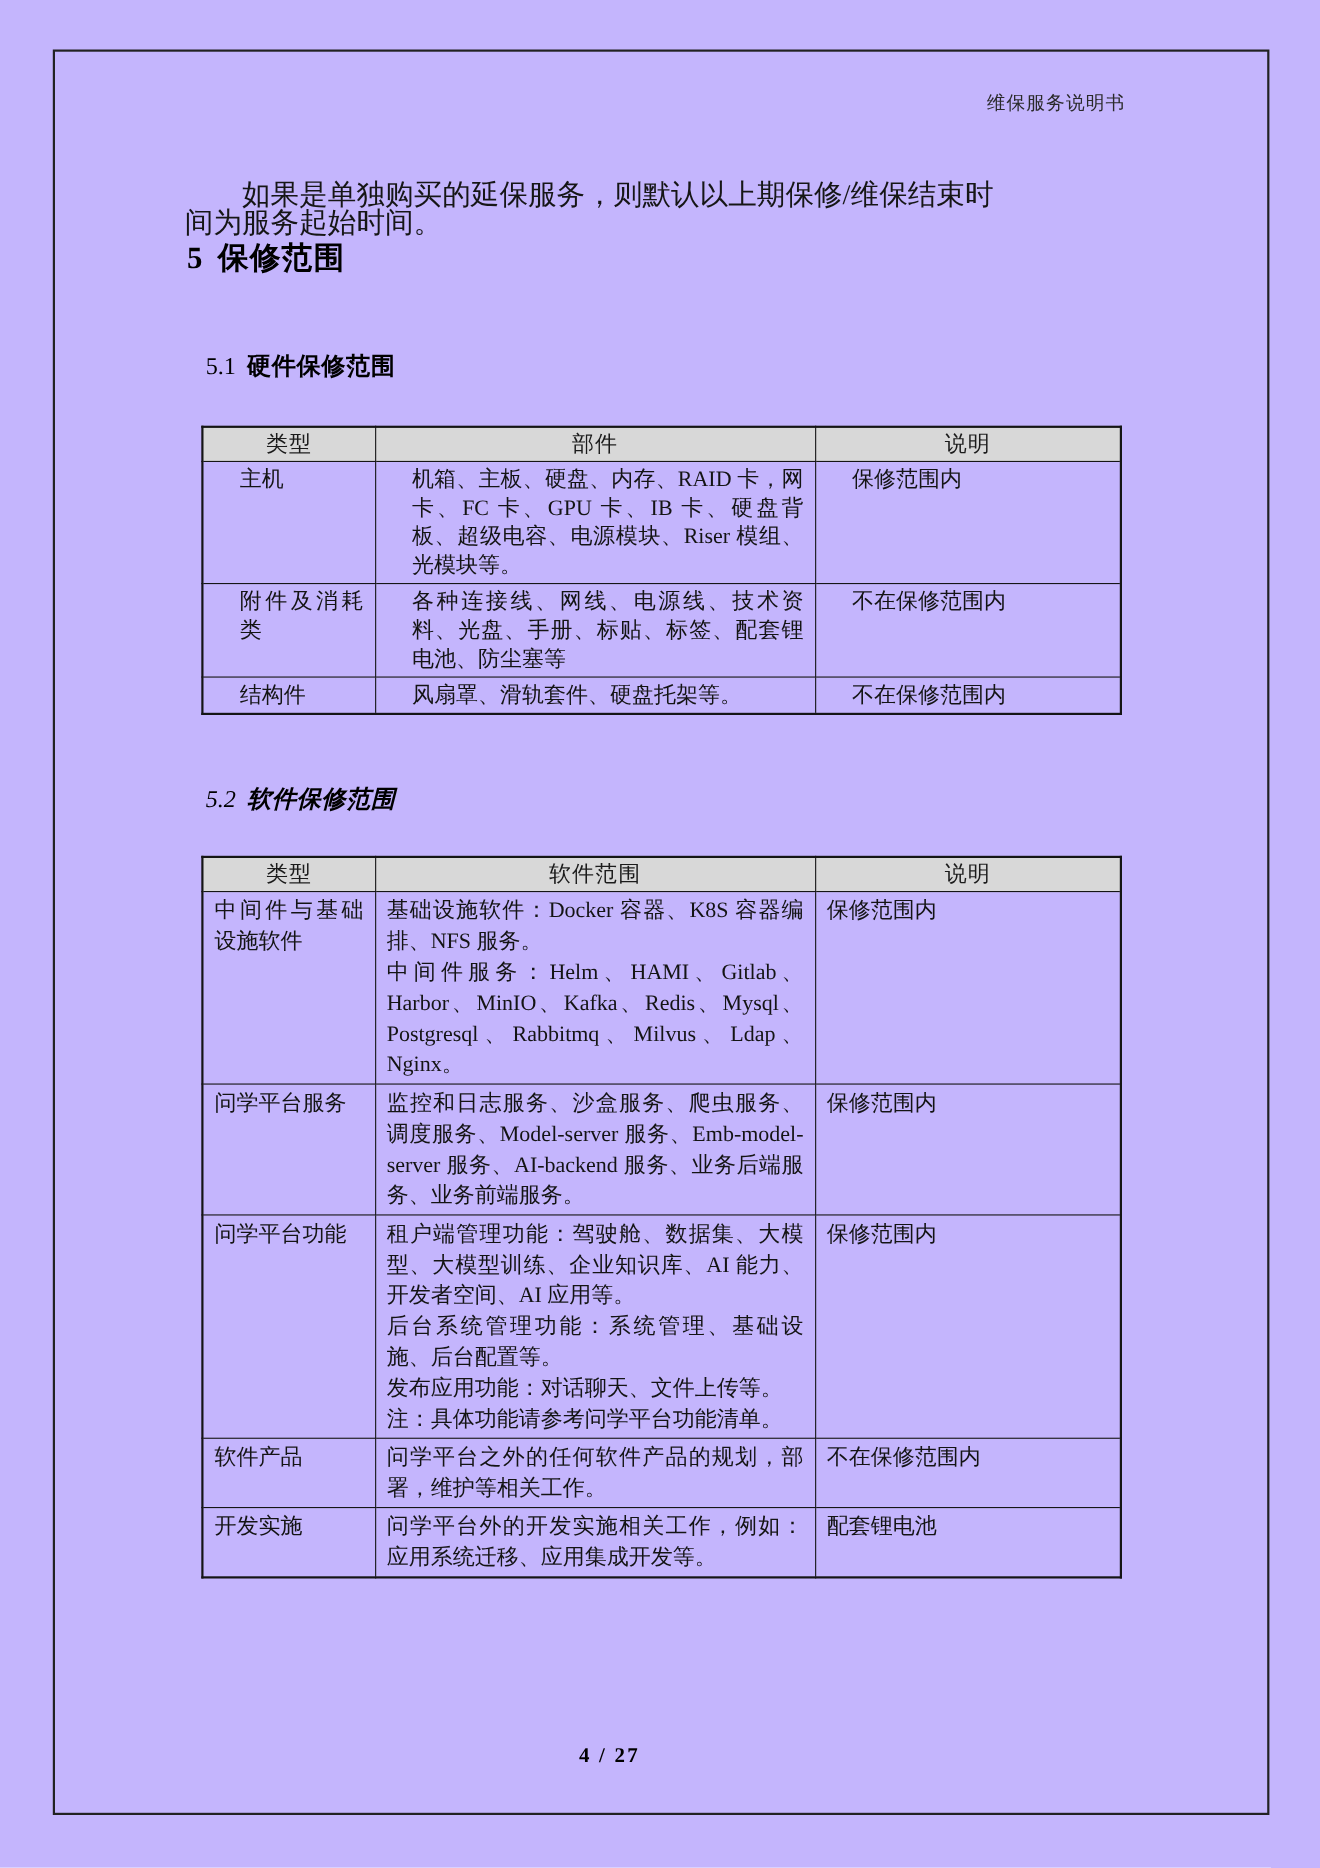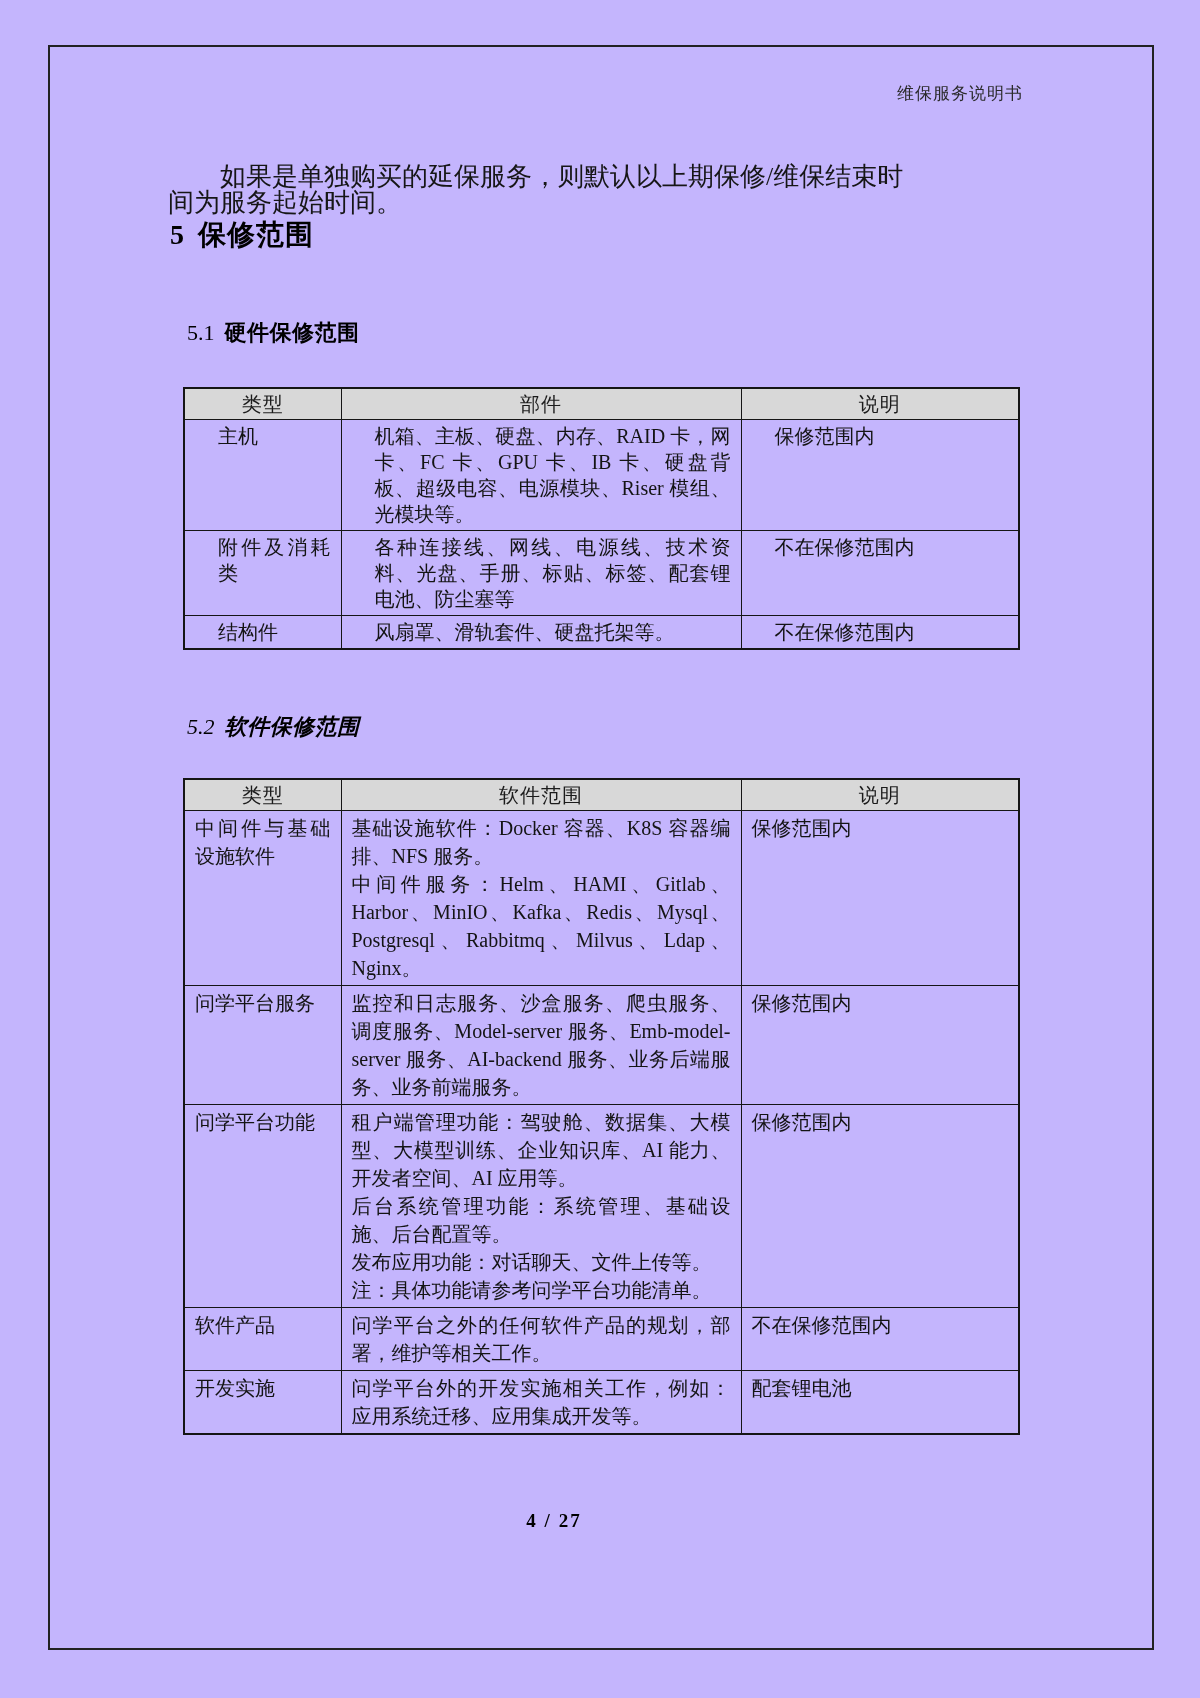--- a/index.html
+++ b/index.html
@@ -67,21 +67,21 @@
     text-align:justify;
     text-justify:inter-character;
     color:#141414;
   }
   table.t1 td{line-height:26px;padding-left:33px;}
   table.t2 td{line-height:28px;}
   .doc-table td:last-child{text-align:left;}
   .doc-table td div{margin:0;}
 
   .footer{
-    position:absolute;top:1510px;left:0;width:1108px;
+    position:absolute;top:1586px;left:0;width:1108px;
     text-align:center;font-size:19px;font-weight:700;color:#000;
     letter-spacing:2px;
   }
 </style>
 </head>
 <body>
 
 <div class="page">
   <div class="page-border"></div>
 

